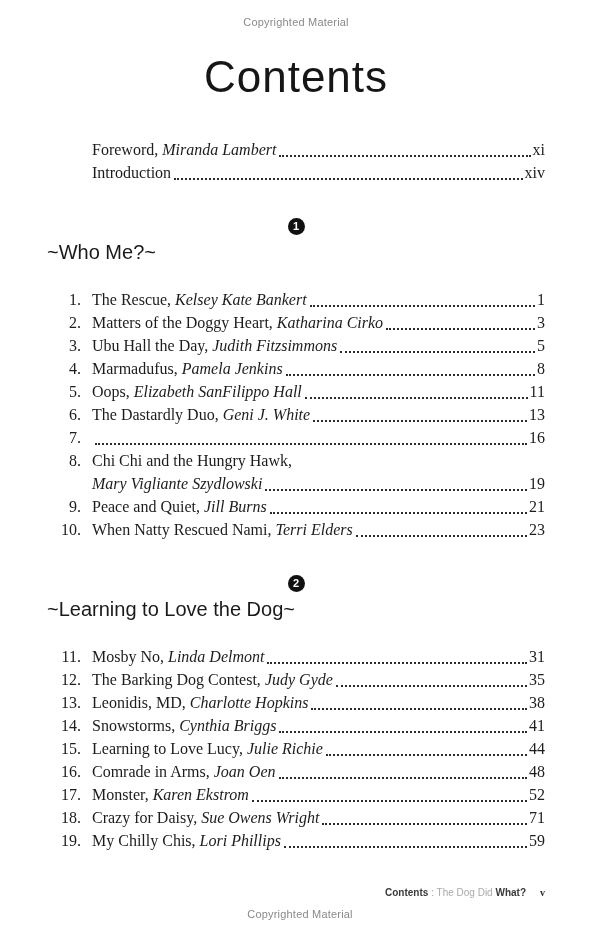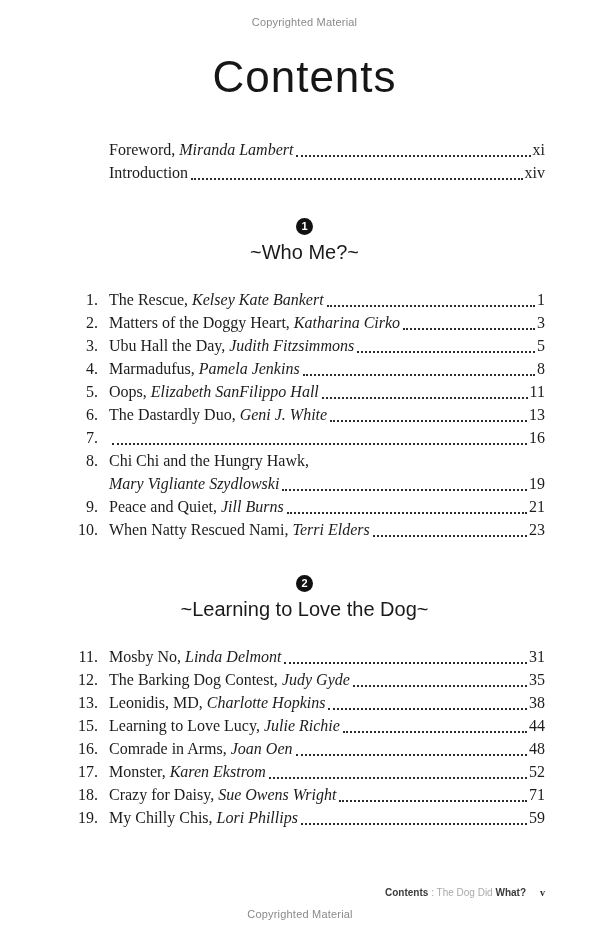--- a/index.html
+++ b/index.html
@@ -5,21 +5,21 @@
   * { margin: 0; padding: 0; box-sizing: border-box; }
   html, body { background: #ffffff; }
   body {
     width: 600px;
     height: 932px;
     position: relative;
     overflow: hidden;
     font-family: "Liberation Serif", serif;
     color: #1c1c1c;
   }
-  .page { padding: 16px 55px 0 64px; }
+  .page { padding: 16px 55px 0 47px; }
 
   .copyright {
     text-align: center;
     font-family: "Liberation Sans", sans-serif;
     font-size: 11px;
     color: #8a8a8a;
     letter-spacing: 0.2px;
   }
   .copyright-bottom {
     position: absolute;
@@ -58,21 +58,21 @@
     background: #111111;
     color: #ffffff;
     font-family: "Liberation Sans", sans-serif;
     font-size: 11px;
     font-weight: bold;
     line-height: 17px;
     text-align: center;
   }
   .section-heading {
     margin-top: 6px;
-    text-align: center;
+    text-align: left;
     font-family: "Liberation Sans", sans-serif;
     font-weight: 400;
     font-size: 20px;
     color: #1a1a1a;
   }
   .entries { margin-top: 24px; }
 
   .toc-row { display: flex; font-size: 16px; }
   .toc-row .num {
     flex: none;
@@ -285,20 +285,31 @@
     <span class="entry-body">
       <span class="toc-line line1">
         <span class="txt"><span class="t">Leonidis, MD,</span><span class="a"> Charlotte Hopkins</span></span>
         <span class="leader"></span>
         <span class="pg">38</span>
       </span>
 
     </span>
   </div>
 
+  <div class="toc-row">
+    <span class="num">14.</span>
+    <span class="entry-body">
+      <span class="toc-line line1">
+        <span class="txt"><span class="t">Snowstorms,</span><span class="a"> Cynthia Briggs</span></span>
+        <span class="leader"></span>
+        <span class="pg">41</span>
+      </span>
+
+    </span>
+  </div>
 
   <div class="toc-row">
     <span class="num">15.</span>
     <span class="entry-body">
       <span class="toc-line line1">
         <span class="txt"><span class="t">Learning to Love Lucy,</span><span class="a"> Julie Richie</span></span>
         <span class="leader"></span>
         <span class="pg">44</span>
       </span>
 

